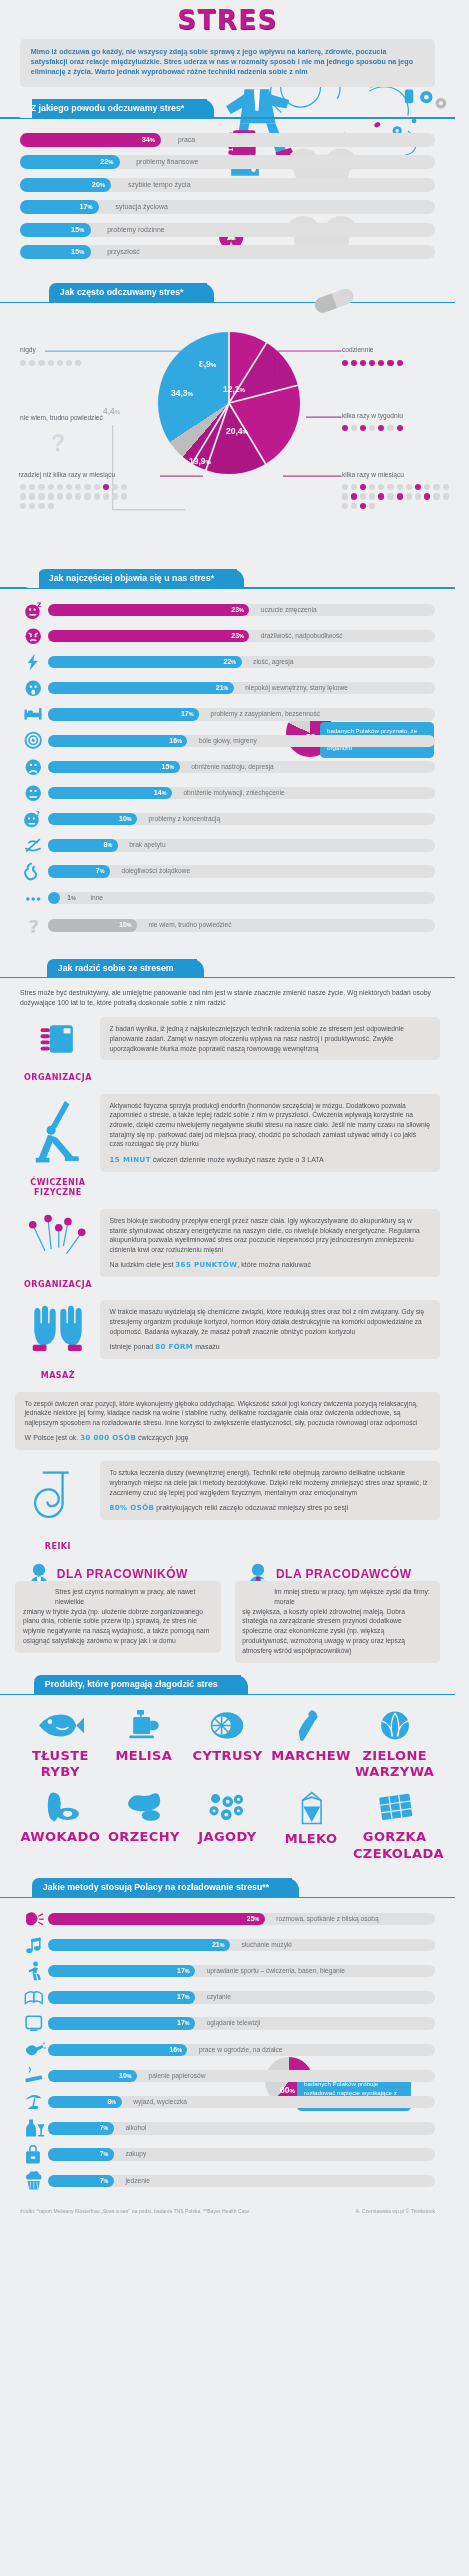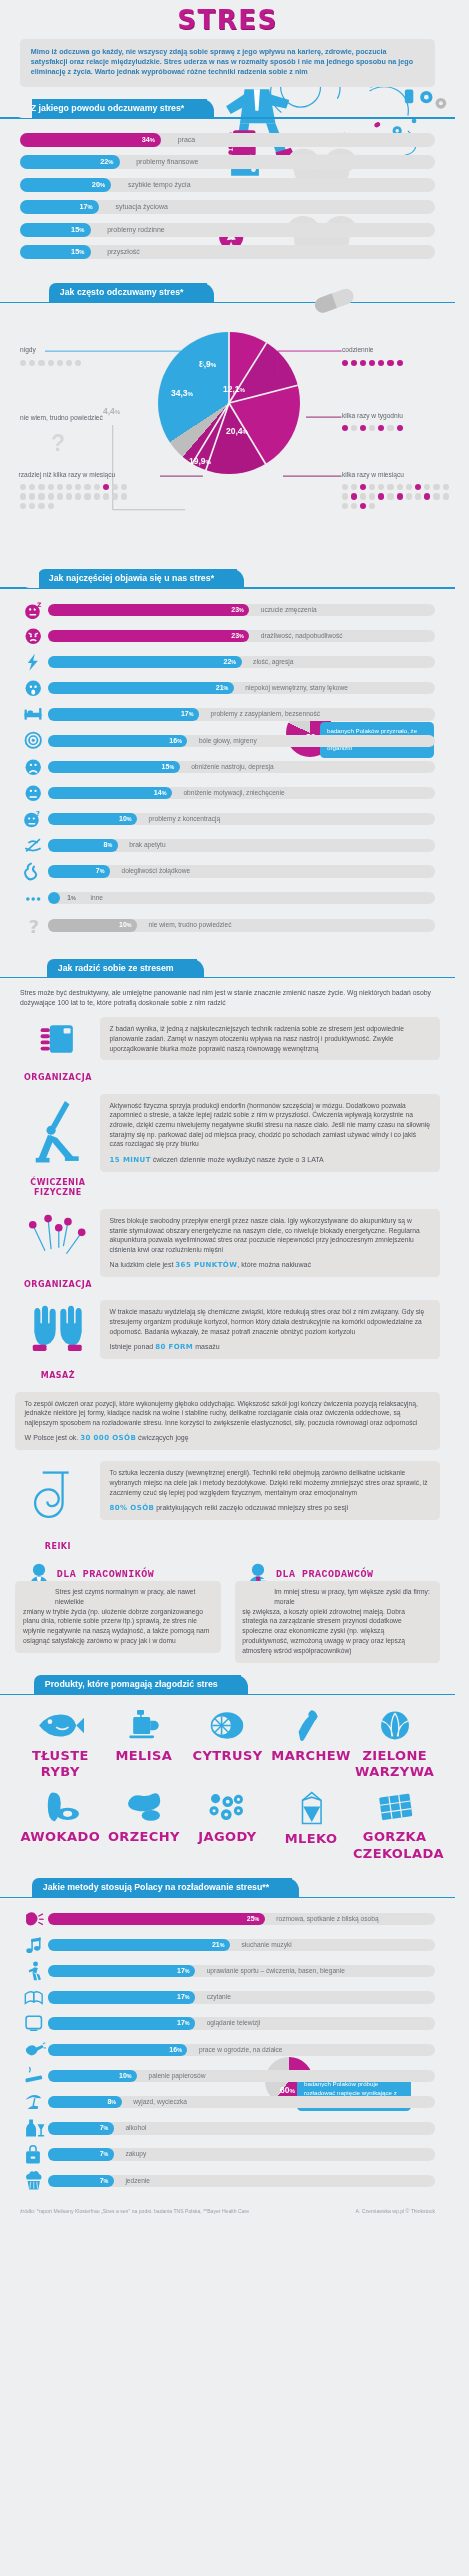--- a/index.html
+++ b/index.html
@@ -208,22 +208,22 @@
   }
 
   
   .twocol { display: flex; margin: 4.6px 15.4px 0 15.4px; gap: 14px; }
   .col { flex: 1; position: relative; }
   .colhead {
     display: flex; align-items: center; gap: 4.6px;
     margin-left: 10.8px;
   }
   .colhead .name {
-    font-family: Liberation Mono, monospace;
-    font-weight: bold; font-size: 10px;
+    font-family: Liberation Sans, sans-serif;
+    font-weight: bold; font-size: 12px;
     color: #bd1a8d; letter-spacing: 0.5px;
   }
   .colbody {
     background: #e4e2e1;
     border-radius: 4.6px;
     padding: 6.2px 7.7px 7.7px 7.7px;
     font-size: 6.7px;
     line-height: 1.45;
     color: #4e545b;
     margin-top: -4.6px;

